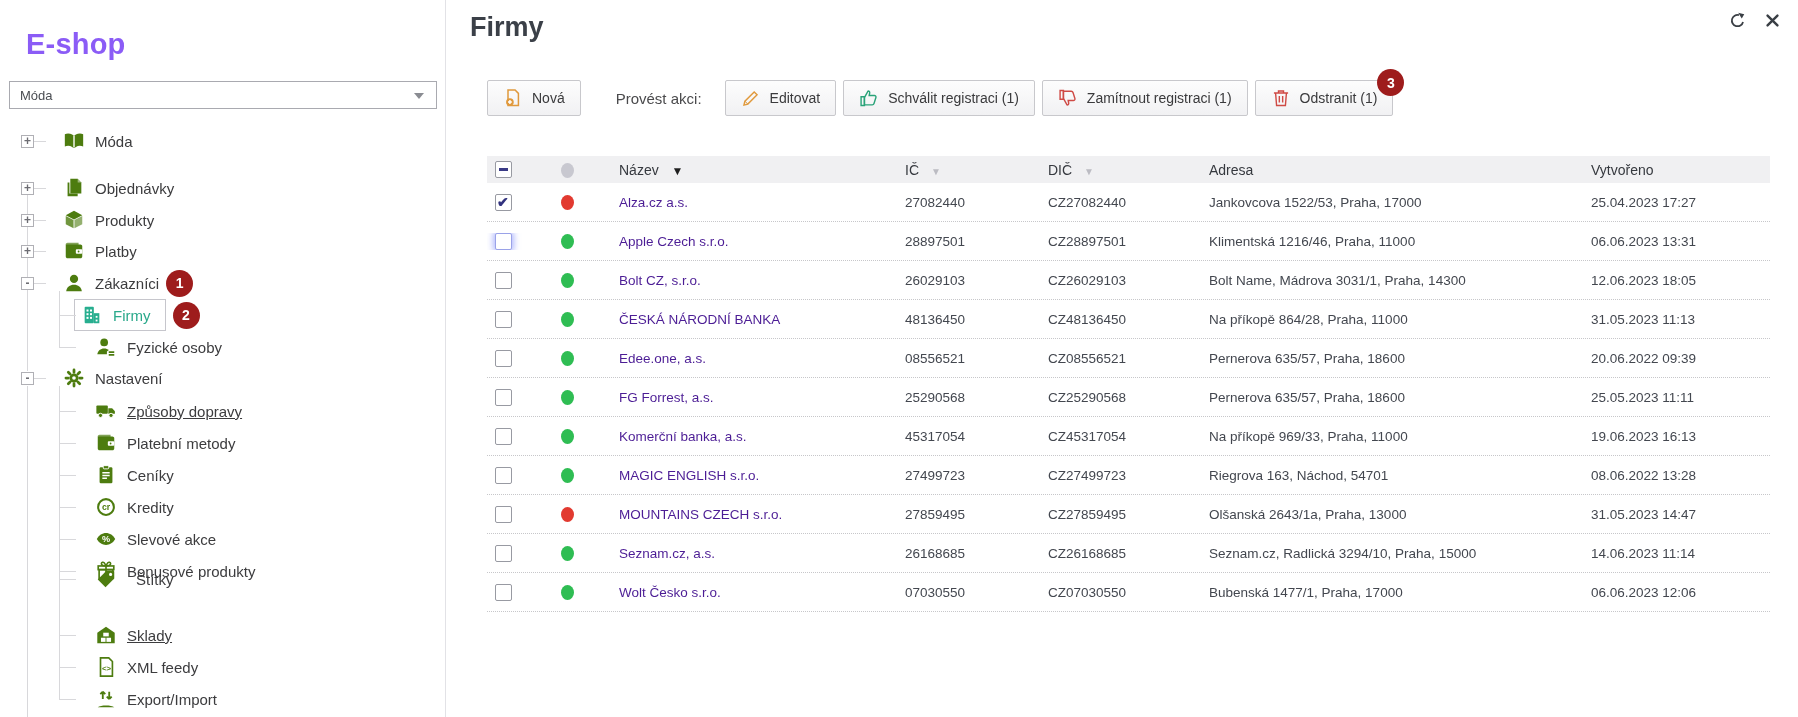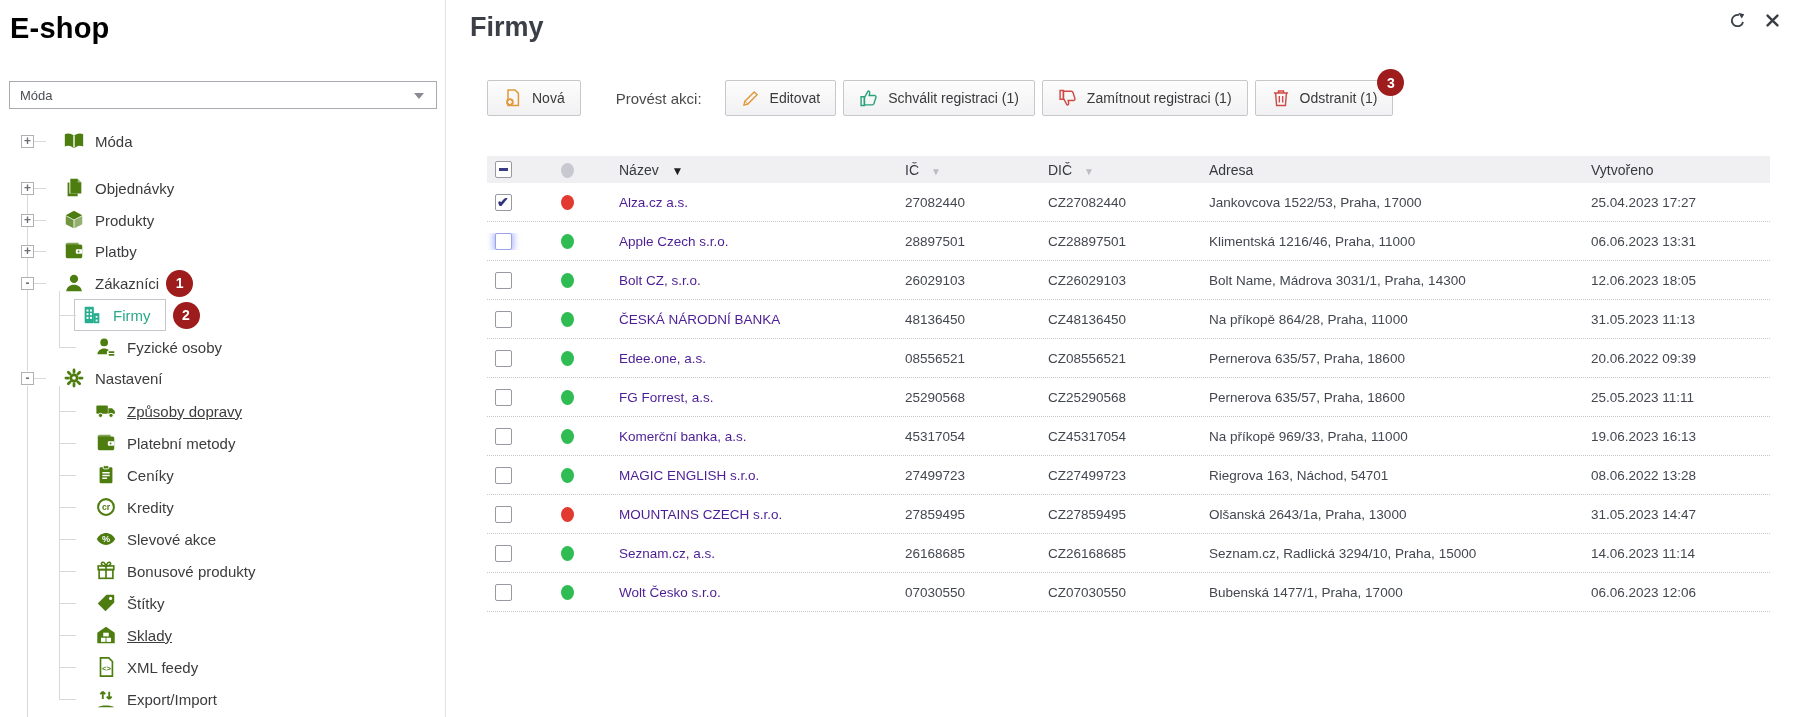--- a/index.html
+++ b/index.html
@@ -1,22 +1,22 @@
 <!DOCTYPE html>
 <html><head>
 <meta charset="utf-8">
 <style>
   html,body{margin:0;padding:0;width:1798px;height:717px;background:#fff;
     font-family:"Liberation Sans",sans-serif;overflow:hidden;position:relative;}
   *{box-sizing:border-box;}
   
   #sidebar{position:absolute;left:0;top:0;bottom:0;width:446px;background:#fff;
     border-right:1px solid #e2e2e6;}
-  #app-title{position:absolute;left:10px;top:12px;margin:0;font-size:29px;font-weight:600;
-    color:#000000;letter-spacing:.2px;}
+  #app-title{position:absolute;left:10px;top:12px;margin:16px;font-size:29px;font-weight:600;
+    color:#8b5cf6;letter-spacing:.2px;}
   #shop-select{position:absolute;left:9px;top:81px;width:428px;height:28px;border:1px solid #a9aab0;
     background:#fff;display:flex;align-items:center;padding:0 10px;font-size:13px;color:#4a4d52;cursor:default;}
   #shop-select .arrow{position:absolute;right:12px;top:11px;width:0;height:0;
     border-left:5px solid transparent;border-right:5px solid transparent;border-top:6px solid #8a8c92;}
   .guide{position:absolute;width:1px;background:#d8d8db;}
   .tree-row{position:absolute;left:0;right:0;height:32px;display:flex;align-items:center;
     font-size:15px;color:#3c3c3e;cursor:default;}
   .tree-row.l0{padding-left:21px;}
   .tree-row.l1{padding-left:78px;}
   .tree-row.l1::before{content:"";position:absolute;left:59px;top:16px;width:17px;height:1px;background:#d8d8db;}
@@ -253,21 +253,21 @@
           <svg viewBox="0 0 24 24" xmlns="http://www.w3.org/2000/svg">
             <g fill="none" stroke="currentColor" stroke-width="1.8">
               <rect x="4.5" y="10.5" width="15" height="9.5"></rect>
               <rect x="3.5" y="6.5" width="17" height="4"></rect>
               <path d="M12 6.5V20M12 6.5C9.5 6.5 7 5.5 7 3.8 7 2.3 9 2 10 3c1 1 2 3.5 2 3.5zm0 0c2.5 0 5-1 5-2.7C17 2.3 15 2 14 3c-1 1-2 3.5-2 3.5z"></path>
             </g>
           </svg>
         </span>
         <span class="tree-label">Bonusové produkty</span>
       </div>
-      <div class="tree-row l1" style="top: 587px;">
+      <div class="tree-row l1" style="top: 563px; gap: 9px;">
         <span class="tree-icon">
           <svg viewBox="0 0 24 24" xmlns="http://www.w3.org/2000/svg">
             <path d="M12.5 3H20a1 1 0 0 1 1 1v7.5L11.5 21 3 12.5z" fill="currentColor"></path>
             <circle cx="17" cy="7" r="1.7" fill="#fff"></circle>
           </svg>
         </span>
         <span class="tree-label">Štítky</span>
       </div>
       <div class="tree-row l1" style="top: 619px; text-decoration: underline;">
         <span class="tree-icon">

